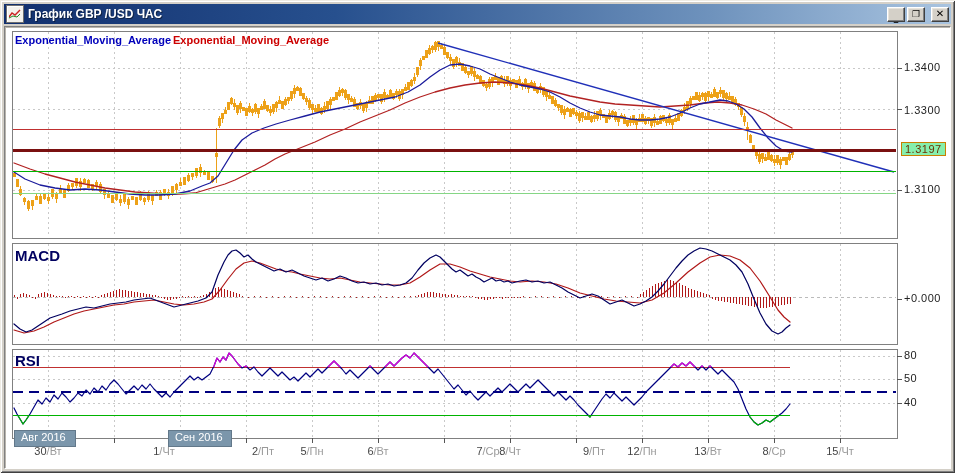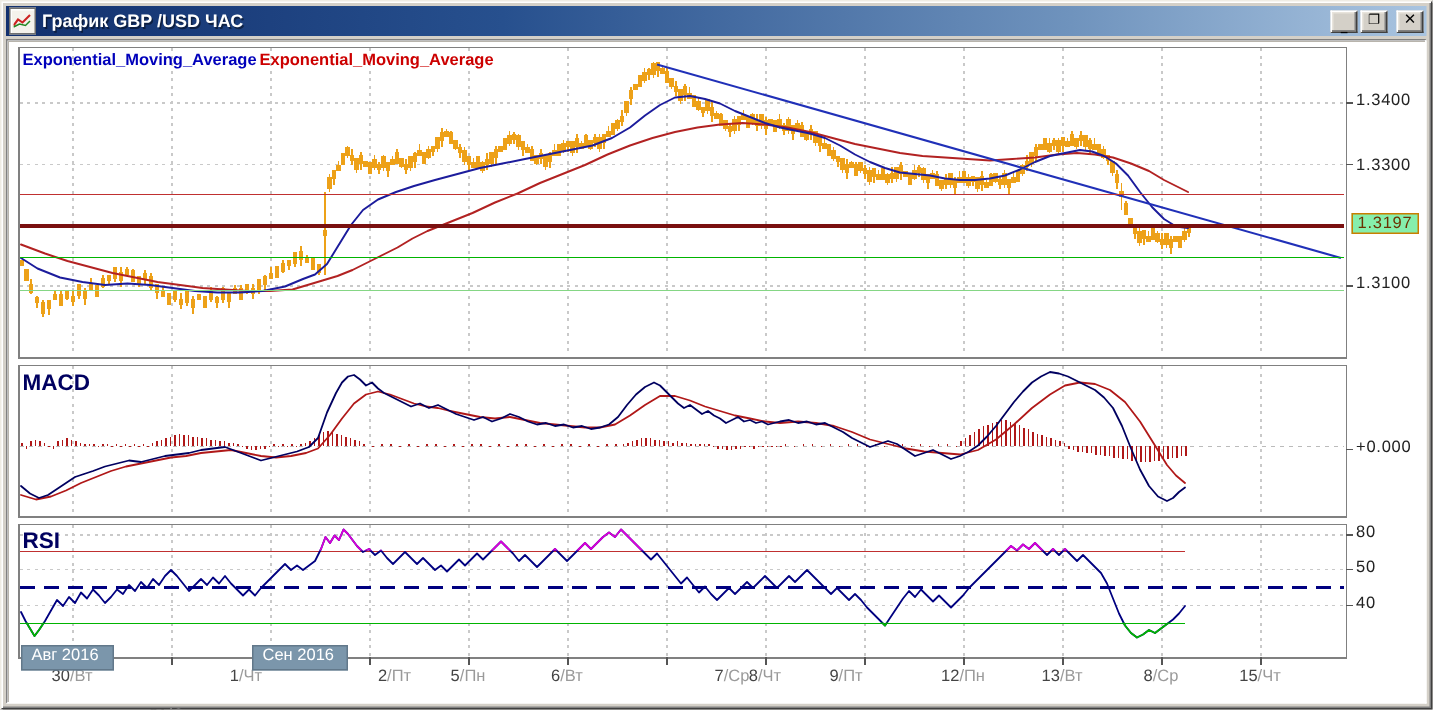--- a/index.html
+++ b/index.html
@@ -883,20 +883,20 @@
     <div class="lbl plabel" style="left: 904px; top: 372px;">50</div>
     <div class="lbl plabel" style="left: 904px; top: 396px;">40</div>
     <div class="lbl xdate" style="left: 48px; top: 445px;"><span class="d">30</span><span class="w">/Вт</span></div>
     <div class="lbl xdate" style="left: 114px; top: 471px;"><span class="d">31</span><span class="w">/Ср</span></div>
     <div class="lbl xdate" style="left: 164px; top: 445px;"><span class="d">1</span><span class="w">/Чт</span></div>
     <div class="lbl xdate" style="left: 263px; top: 445px;"><span class="d">2</span><span class="w">/Пт</span></div>
     <div class="lbl xdate" style="left: 312px; top: 445px;"><span class="d">5</span><span class="w">/Пн</span></div>
     <div class="lbl xdate" style="left: 378px; top: 445px;"><span class="d">6</span><span class="w">/Вт</span></div>
     <div class="lbl xdate" style="left: 444px; top: 445px; margin-left: 44px;"><span class="d">7</span><span class="w">/Ср</span></div>
     <div class="lbl xdate" style="left: 510px; top: 445px;"><span class="d">8</span><span class="w">/Чт</span></div>
-    <div class="lbl xdate" style="left: 564px; top: 445px;"><span class="d">9</span><span class="w">/Пт</span></div>
+    <div class="lbl xdate" style="left: 594px; top: 445px;"><span class="d">9</span><span class="w">/Пт</span></div>
     <div class="lbl xdate" style="left: 642px; top: 445px;"><span class="d">12</span><span class="w">/Пн</span></div>
     <div class="lbl xdate" style="left: 708px; top: 445px;"><span class="d">13</span><span class="w">/Вт</span></div>
     <div class="lbl xdate" style="left: 774px; top: 445px;"><span class="d">8</span><span class="w">/Ср</span></div>
     <div class="lbl xdate" style="left: 840px; top: 445px;"><span class="d">15</span><span class="w">/Чт</span></div>
     <div class="lbl mbox" style="left: 14px; top: 430px; min-width: 62px; box-sizing: border-box;">Авг 2016</div>
     <div class="lbl mbox" style="left: 168px; top: 430px; min-width: 64px; box-sizing: border-box;">Сен 2016</div>
   </div>
 
 </body></html>

